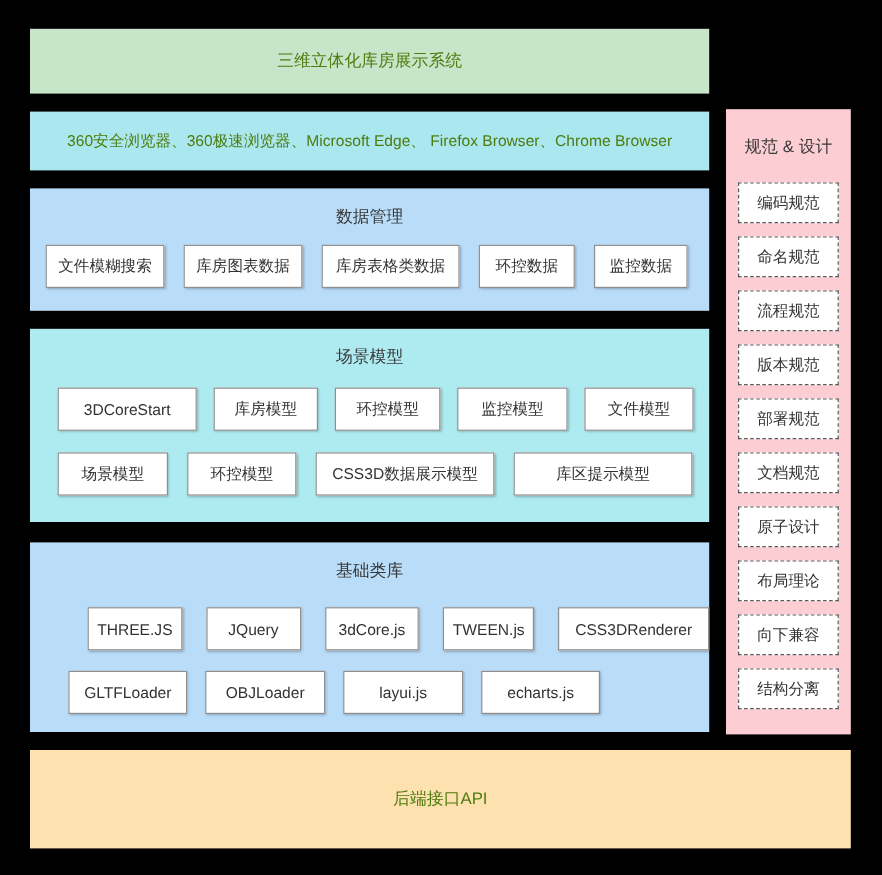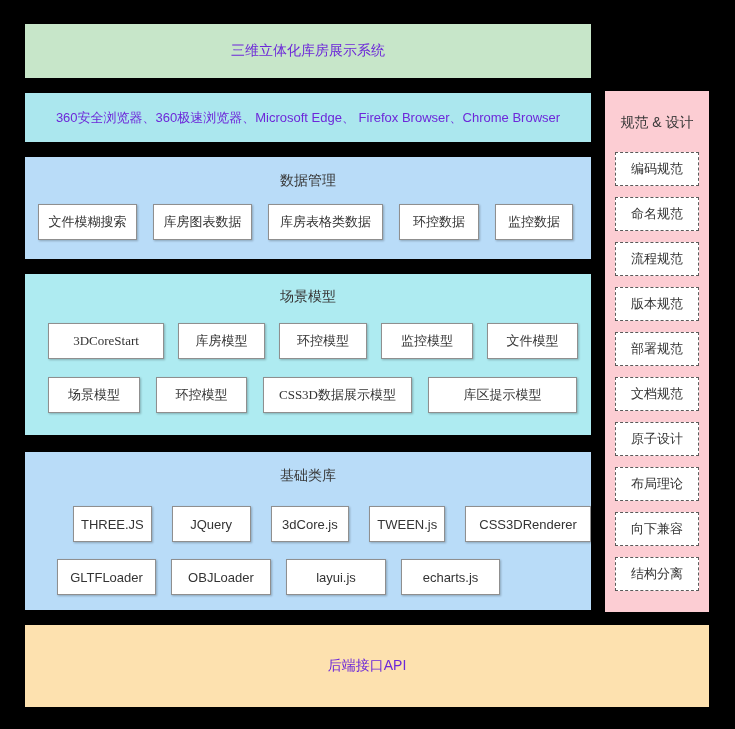--- a/index.html
+++ b/index.html
@@ -10,32 +10,32 @@
   }
   #canvas {
     position:relative;
     width:735px; height:729px;
     background:#000;
     overflow:hidden;
   }
   .banner {
     position:absolute;
     display:flex; align-items:center; justify-content:center;
-    font-size:14px; color:#6d28d9;
+    font-size:14px; color:#4d7c0f;
   }
   .banner-green   { left:25px; top:24px;  width:566px; height:54px; background:#c7e6c9; }
   .banner-browsers{ left:25px; top:93px;  width:566px; height:49px; background:#abe7ee; font-size:13px; }
   .banner-api     { left:25px; top:625px; width:684px; height:82px; background:#fde1af;align-items:center; }
 
   .section {
     position:absolute; left:25px; width:566px;
     box-sizing:border-box;
   }
   .sec-data  { top:157px; height:102px; background:#b9dcf8; }
-  .sec-scene { top:274px; height:161px; background:#aeebf1;font-family:Liberation Serif, serif; }
+  .sec-scene { top:274px; height:161px; background:#aeebf1; }
   .sec-base  { top:452px; height:158px; background:#b9dcf8; }
 
   .section-title {
     text-align:center; font-size:14px; color:#383838;
     padding-top:13px; line-height:20px;
   }
   .chip-row {
     display:flex; align-items:center;
   }
   .sec-data  .chip-row { padding-left:13px; gap:16px; margin-top:14px; }

